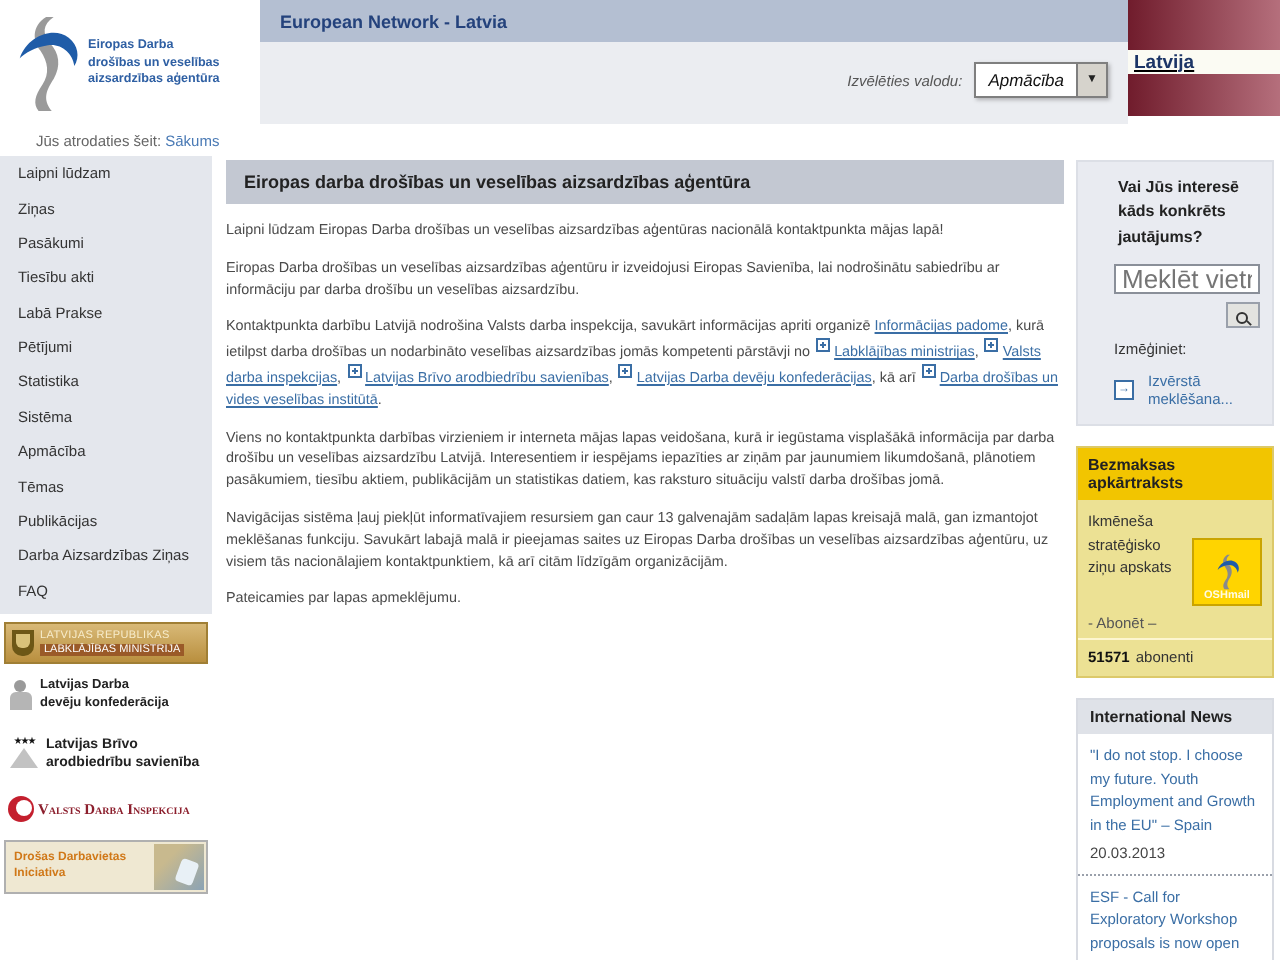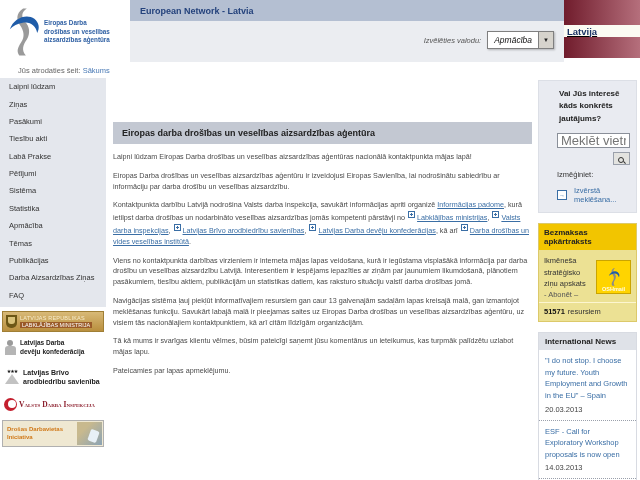--- a/index.html
+++ b/index.html
@@ -72,21 +72,21 @@
         color:#8c1f2d; font-weight:bold; line-height:1.2; }
 
   .banner-safe { height:27px; background:#efe8d2; border:1px solid #b0b0b0; position:relative; }
   .safe-text { font-size:6px; font-weight:bold; color:#d07818; padding-left:4px; line-height:1.4; }
   .safe-photo { position:absolute; right:1px; top:1px; bottom:1px; width:25px;
                 background:linear-gradient(135deg,#c8b98e 30%,#8ba3b5); }
   .safe-photo::after { content:""; position:absolute; right:4px; bottom:3px; width:9px; height:12px;
                        background:#e8f0f6; transform:rotate(20deg); border-radius:2px; }
 
   
-  .main { position:absolute; left:113px; top:80px; width:419px;margin-top:42px; }
+  .main { position:absolute; left:113px; top:80px; width:419px; }
   .content-title { background:#c3c8d2; font-size:9px; font-weight:bold; color:#222; padding:6px 9px; }
   .para { margin:8px 0 0 0; font-size:7.2px; line-height:1.5; color:#4a4a4a; }
   .content-link { color:var(--link-blue,#3a6ea5); text-decoration:underline; cursor:pointer; }
   .ext-icon { display:inline-block; width:5px; height:5px; border:1px solid var(--link-blue,#3a6ea5);
               position:relative; margin:0 2px 0 1px; vertical-align:2px; background:#fff; }
   .ext-icon::before { content:""; position:absolute; left:1px; top:2px; width:3px; height:1px; background:var(--link-blue,#3a6ea5); }
   .ext-icon::after  { content:""; position:absolute; left:2px; top:1px; width:1px; height:3px; background:var(--link-blue,#3a6ea5); }
 
   
   .rightbar { position:absolute; left:538px; top:80px; width:99px; }
@@ -105,21 +105,21 @@
   .sb-adv { margin-top:7px; display:flex; align-items:center; gap:7px; }
   .adv-icon { width:8px; height:8px; flex:none; background:#fff; border:1px solid var(--link-blue,#3a6ea5);
               color:var(--link-blue,#3a6ea5); font-size:6px; line-height:8px; text-align:center; }
   .adv-link { font-size:7.5px; color:var(--link-blue,#3a6ea5); text-decoration:none; cursor:pointer; }
 
   .newsletter { margin-top:10px; border:1px solid #dcc96a; }
   .nl-header { background:var(--newsletter-gold,#f2c500); font-size:8px; font-weight:bold; color:#222; padding:4px 5px; }
   .nl-body { background:#ece194; padding:5px 5px 3px 5px; display:flex; gap:3px; }
   .nl-left { flex:1; }
   .nl-desc { font-size:7.5px; color:#333; line-height:1.55; }
-  .nl-subscribe { display:block; font-size:7.5px; color:#555; margin-top:0; text-decoration:none; cursor:pointer; }
+  .nl-subscribe { display:block; font-size:7.5px; color:#555; margin-top:17px; text-decoration:none; cursor:pointer; }
   .oshmail { width:33px; height:32px; background:#ffd400; border:1px solid #caa400; align-self:center;
              display:flex; flex-direction:column; align-items:center; justify-content:flex-end; cursor:pointer; }
   .oshmail-label { font-size:5.5px; font-weight:bold; color:#fffbe6; padding-bottom:1px; }
   .nl-subs { background:#ece194; border-top:1px solid #fdf6d0; padding:4px 5px 5px 5px; font-size:7.5px; color:#333; }
   .nl-subs strong { color:#111; margin-right:3px; }
 
   .news-box { margin-top:10px; border:1px solid #d8dbe2; }
   .nw-header { background:#dfe2e8; font-size:8px; font-weight:bold; color:#222; padding:4px 6px; }
   .news-item { padding:5px 6px 6px 6px; border-bottom:1px dotted #9aa0ab; background:#fff; }
   .news-item:last-child { border-bottom:none; }
@@ -173,22 +173,22 @@
 
   <div class="sidebar">
     <div class="menu">
       <div>
           <div class="menu-item">Laipni lūdzam</div>
           <div class="menu-item">Ziņas</div>
           <div class="menu-item">Pasākumi</div>
           <div class="menu-item">Tiesību akti</div>
           <div class="menu-item">Labā Prakse</div>
           <div class="menu-item">Pētījumi</div>
+          <div class="menu-item">Statistika</div>
           <div class="menu-item">Sistēma</div>
-          <div class="menu-item">Statistika</div>
           <div class="menu-item">Apmācība</div>
           <div class="menu-item">Tēmas</div>
           <div class="menu-item">Publikācijas</div>
           <div class="menu-item">Darba Aizsardzības Ziņas</div>
           <div class="menu-item">FAQ</div>
         </div>
     </div>
 
     <div class="banner banner-ministry">
       <span class="crest"></span>
@@ -233,21 +233,20 @@
   </div>
 
   <div class="main">
     <div class="content-title">Eiropas darba drošības un veselības aizsardzības aģentūra</div>
     <div>
         <p class="para">Laipni lūdzam Eiropas Darba drošības un veselības aizsardzības aģentūras nacionālā kontaktpunkta mājas lapā!</p>
         <p class="para">Eiropas Darba drošības un veselības aizsardzības aģentūru ir izveidojusi Eiropas Savienība, lai nodrošinātu sabiedrību ar informāciju par darba drošību un veselības aizsardzību.</p>
         <p class="para">Kontaktpunkta darbību Latvijā nodrošina Valsts darba inspekcija, savukārt informācijas apriti organizē <a class="content-link">Informācijas padome</a>, kurā ietilpst darba drošības un nodarbināto veselības aizsardzības jomās kompetenti pārstāvji no <span class="ext-icon"></span><a class="content-link">Labklājības ministrijas</a>, <span class="ext-icon"></span><a class="content-link">Valsts darba inspekcijas</a>, <span class="ext-icon"></span><a class="content-link">Latvijas Brīvo arodbiedrību savienības</a>, <span class="ext-icon"></span><a class="content-link">Latvijas Darba devēju konfederācijas</a>, kā arī <span class="ext-icon"></span><a class="content-link">Darba drošības un vides veselības institūtā</a>.</p>
         <p class="para">Viens no kontaktpunkta darbības virzieniem ir interneta mājas lapas veidošana, kurā ir iegūstama visplašākā informācija par darba drošību un veselības aizsardzību Latvijā. Interesentiem ir iespējams iepazīties ar ziņām par jaunumiem likumdošanā, plānotiem pasākumiem, tiesību aktiem, publikācijām un statistikas datiem, kas raksturo situāciju valstī darba drošības jomā.</p>
         <p class="para">Navigācijas sistēma ļauj piekļūt informatīvajiem resursiem gan caur 13 galvenajām sadaļām lapas kreisajā malā, gan izmantojot meklēšanas funkciju. Savukārt labajā malā ir pieejamas saites uz Eiropas Darba drošības un veselības aizsardzības aģentūru, uz visiem tās nacionālajiem kontaktpunktiem, kā arī citām līdzīgām organizācijām.</p>
-        <p class="para">Tā kā mums ir svarīgas klientu vēlmes, būsim pateicīgi saņemt jūsu komentārus un ieteikumus, kas turpmāk palīdzētu uzlabot mājas lapu.</p>
         <p class="para">Pateicamies par lapas apmeklējumu.</p>
       </div>
   </div>
 
   <div class="rightbar">
 
     <div class="search-box">
       <div class="sb-title">Vai Jūs interesē kāds konkrēts jautājums?</div>
       <input class="sb-input" type="text" placeholder="Meklēt vietnē" style="">
       <div class="sb-btn-row">
@@ -271,21 +270,21 @@
         </div>
         <div class="oshmail">
           <svg width="12" height="18" viewBox="0 0 34 52">
             <path d="M16 1 C8 6 9 14 13 19 C17 25 18 31 14 37 C10 43 9 47 12 51 L19 51 C14 45 16 40 20 34 C24 27 23 20 18 15 C14 10 14 5 20 1 Z" fill="#8a8a8a"></path>
             <path d="M2 23 C6 11 20 6 28 12 C33 16 34 22 31 27 C30 20 24 15 17 16 C10 17 5 20 2 23 Z" fill="#1f5ca8"></path>
           </svg>
           <div class="oshmail-label">OSHmail</div>
         </div>
       </div>
       <div class="nl-subs">
-        <strong>51571</strong><span>resursiem</span>
+        <strong>51571</strong><span>abonenti</span>
       </div>
     </div>
 
     <div class="news-box">
       <div class="nw-header">International News</div>
       <div>
           <div class="news-item">
             <a class="news-link">"I do not stop. I choose my future. Youth Employment and Growth in the EU" – Spain</a>
             <div class="news-date">20.03.2013</div>
           </div>

